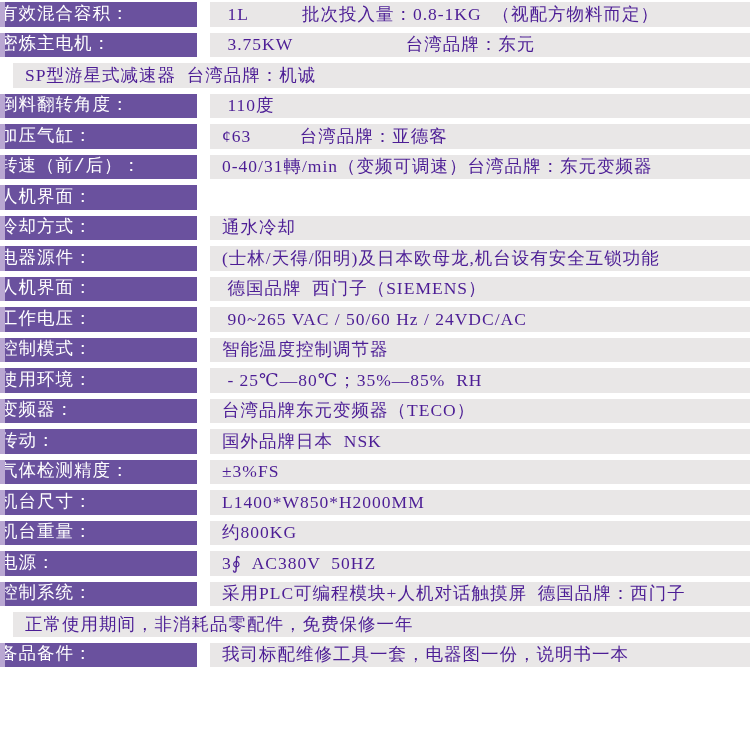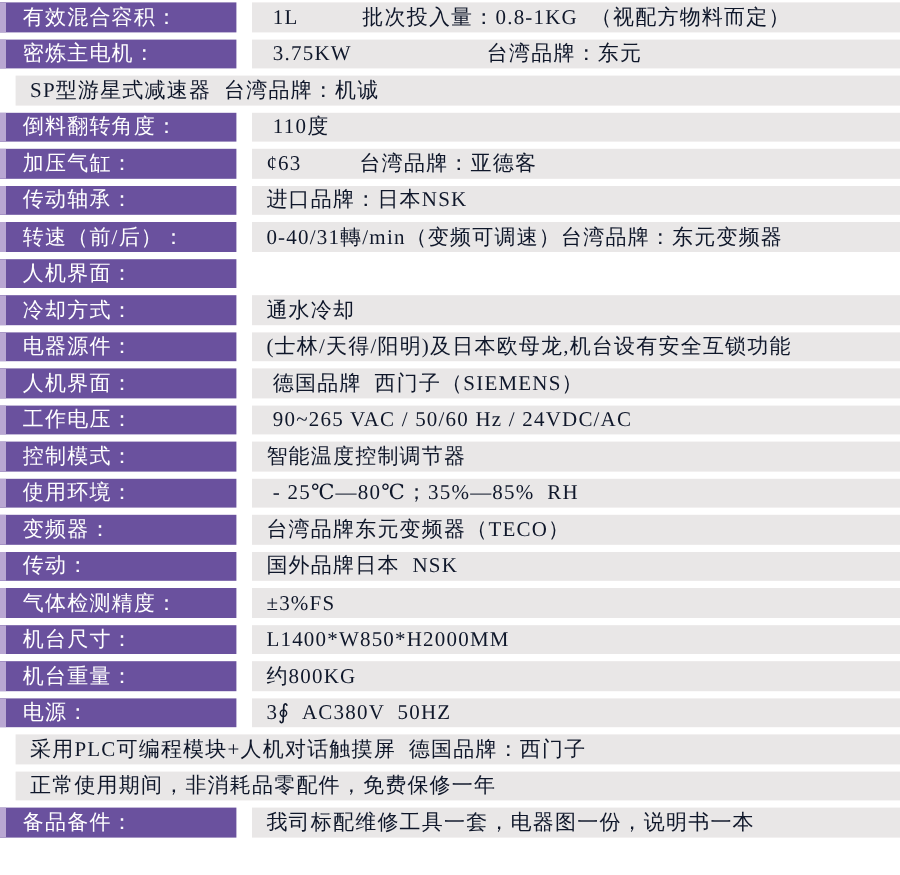--- a/index.html
+++ b/index.html
@@ -35,32 +35,32 @@
     align-items: center;
     overflow: hidden;
   }
   .label-accent {
     position: absolute;
     left: 0; top: 0; bottom: 0;
     width: 5px;
     background: #b9a7d2;
   }
   .label-text {
-    padding-left: 19px;
     color: #ffffff;
     font-size: 17.5px;
     letter-spacing: 1px;
     white-space: pre;
     line-height: 1;
+    font-family: Liberation Mono, monospace;
   }
   .value-cell {
     flex: 1 1 auto;
     margin-left: 13px;
     background: #e9e7e7;
-    color: #0f172a;
+    color: #4c1d95;
     display: flex;
     align-items: center;
     padding-left: 12px;
     font-size: 17.5px;
     letter-spacing: 1px;
     white-space: pre;
     overflow: hidden;
     line-height: 1;
   }
 </style>
@@ -98,27 +98,20 @@
   </div>
 
   <div class="spec-row">
     <div class="label-cell">
       <span class="label-accent"></span>
       <span class="label-text">加压气缸：</span>
     </div>
     <div class="value-cell">¢63         台湾品牌：亚德客</div>
   </div>
 
-  <div class="spec-row">
-    <div class="label-cell">
-      <span class="label-accent"></span>
-      <span class="label-text">传动轴承：</span>
-    </div>
-    <div class="value-cell">进口品牌：日本NSK</div>
-  </div>
 
   <div class="spec-row">
     <div class="label-cell">
       <span class="label-accent"></span>
       <span class="label-text">转速（前/后）：</span>
     </div>
     <div class="value-cell">0-40/31轉/min（变频可调速）台湾品牌：东元变频器</div>
   </div>
 
   <div class="spec-row">
@@ -219,20 +212,24 @@
 
   <div class="spec-row">
     <div class="label-cell">
       <span class="label-accent"></span>
       <span class="label-text">电源：</span>
     </div>
     <div class="value-cell">3∮  AC380V  50HZ</div>
   </div>
 
   <div class="spec-row">
+    <div class="label-cell">
+      <span class="label-accent"></span>
+      <span class="label-text">控制系统：</span>
+    </div>
     <div class="value-cell">采用PLC可编程模块+人机对话触摸屏  德国品牌：西门子</div>
   </div>
 
   <div class="spec-row">
     <div class="value-cell">正常使用期间，非消耗品零配件，免费保修一年</div>
   </div>
 
   <div class="spec-row">
     <div class="label-cell">
       <span class="label-accent"></span>

